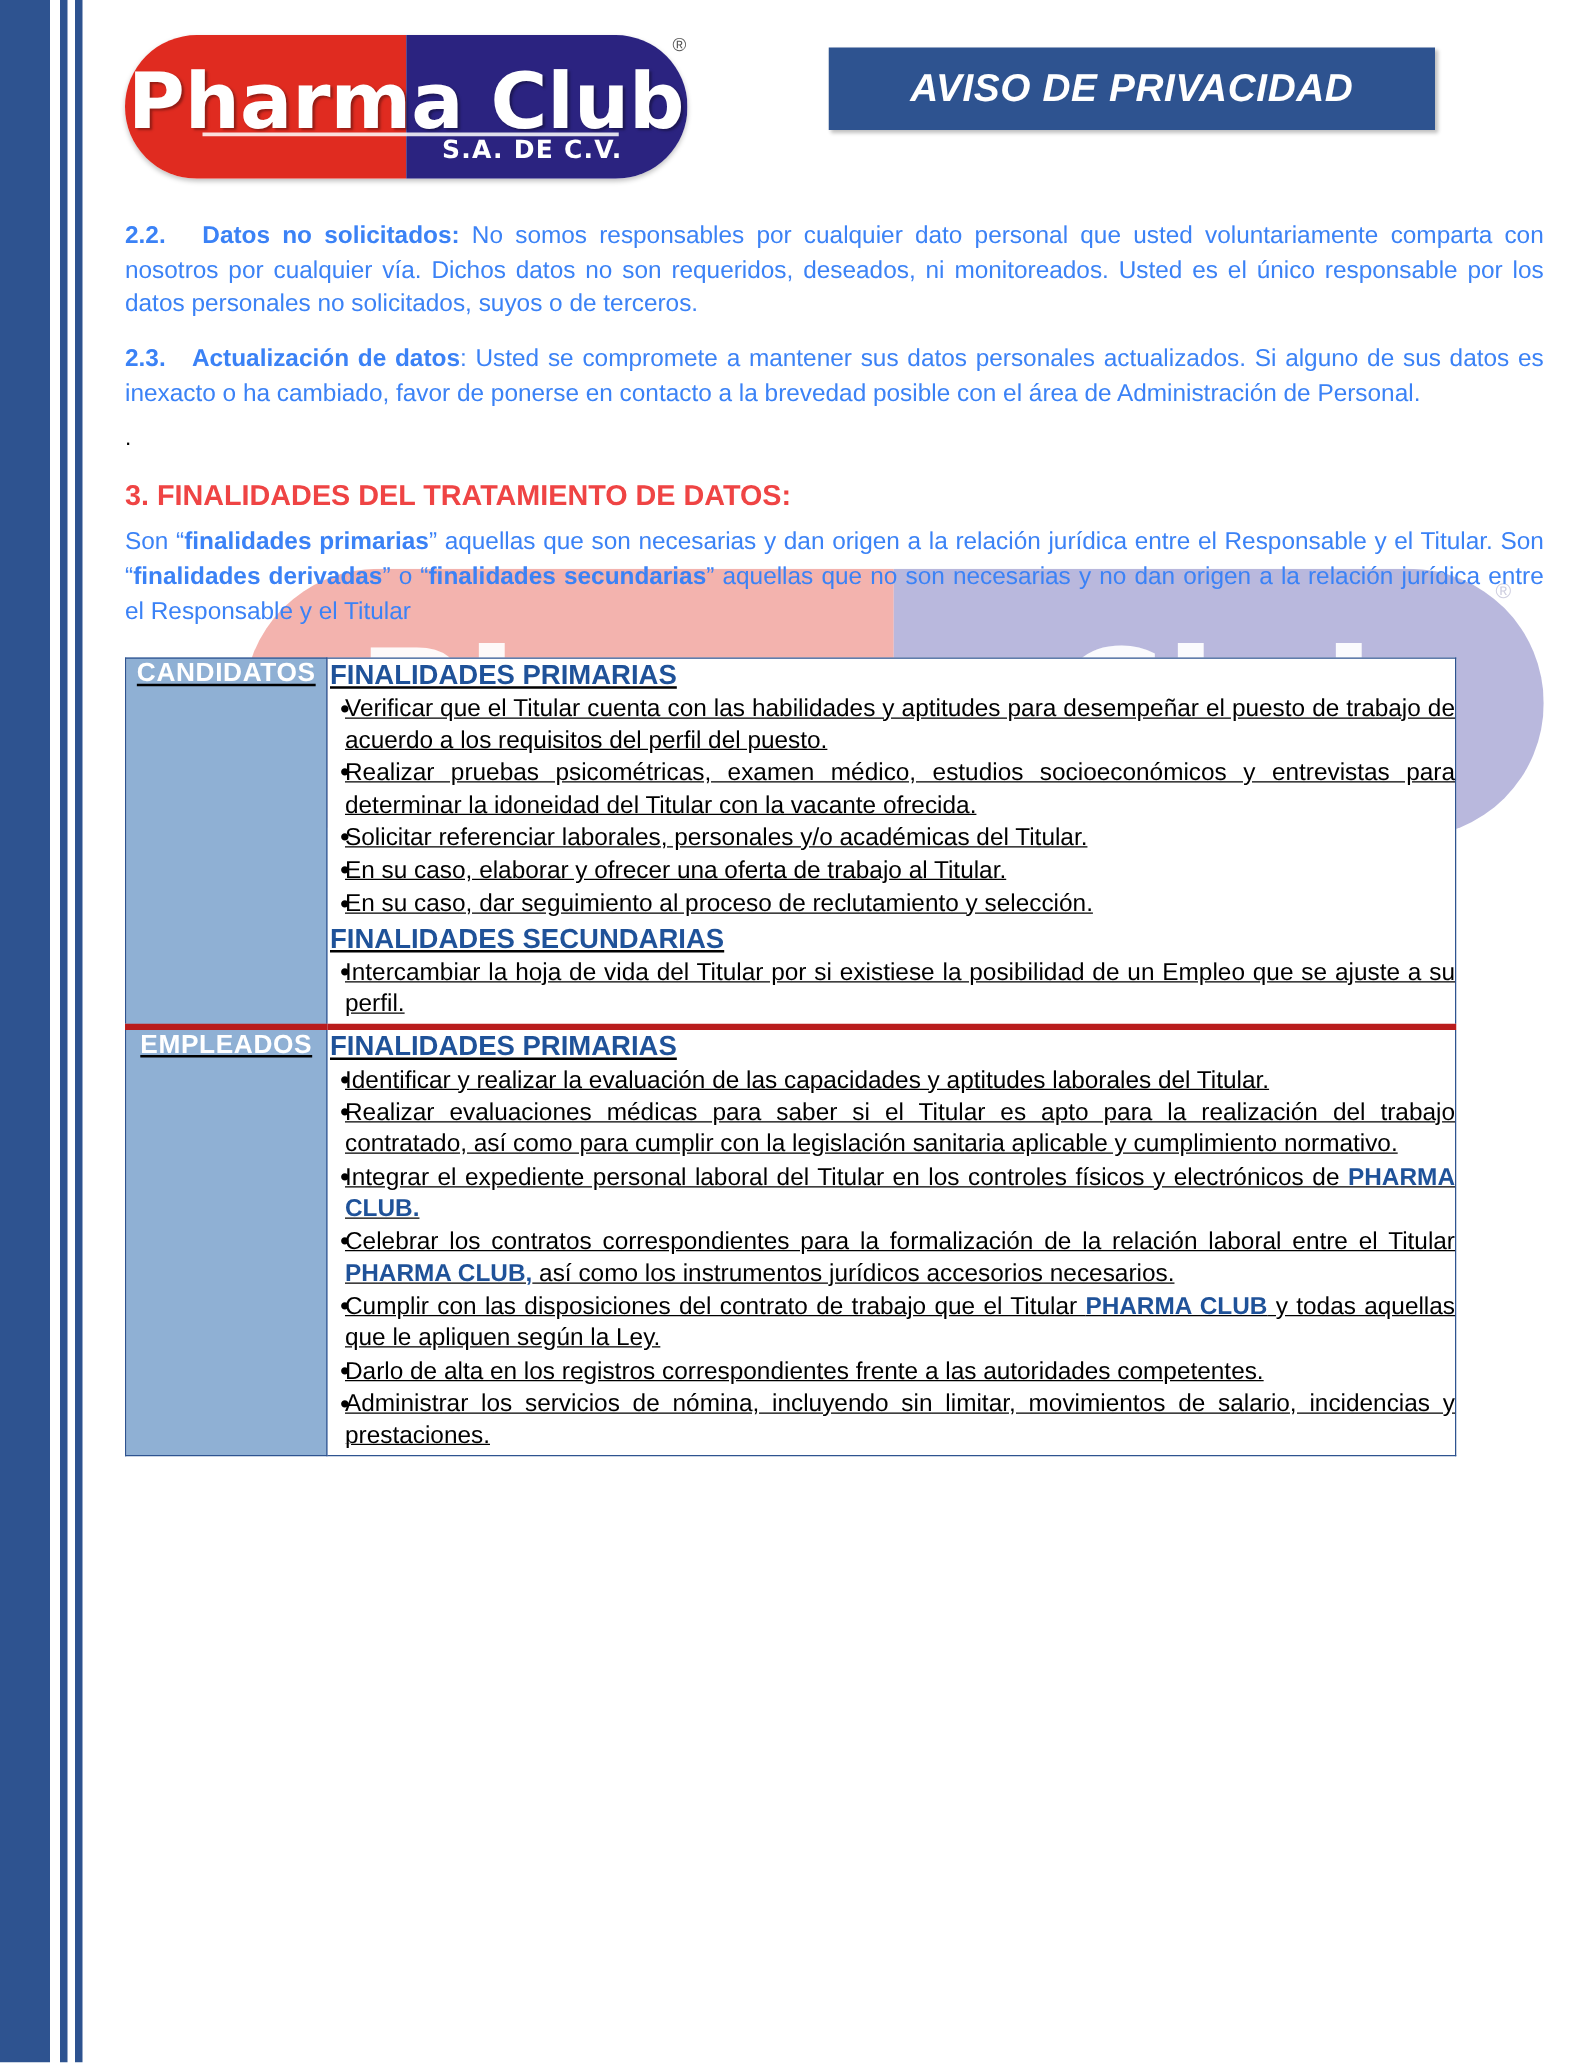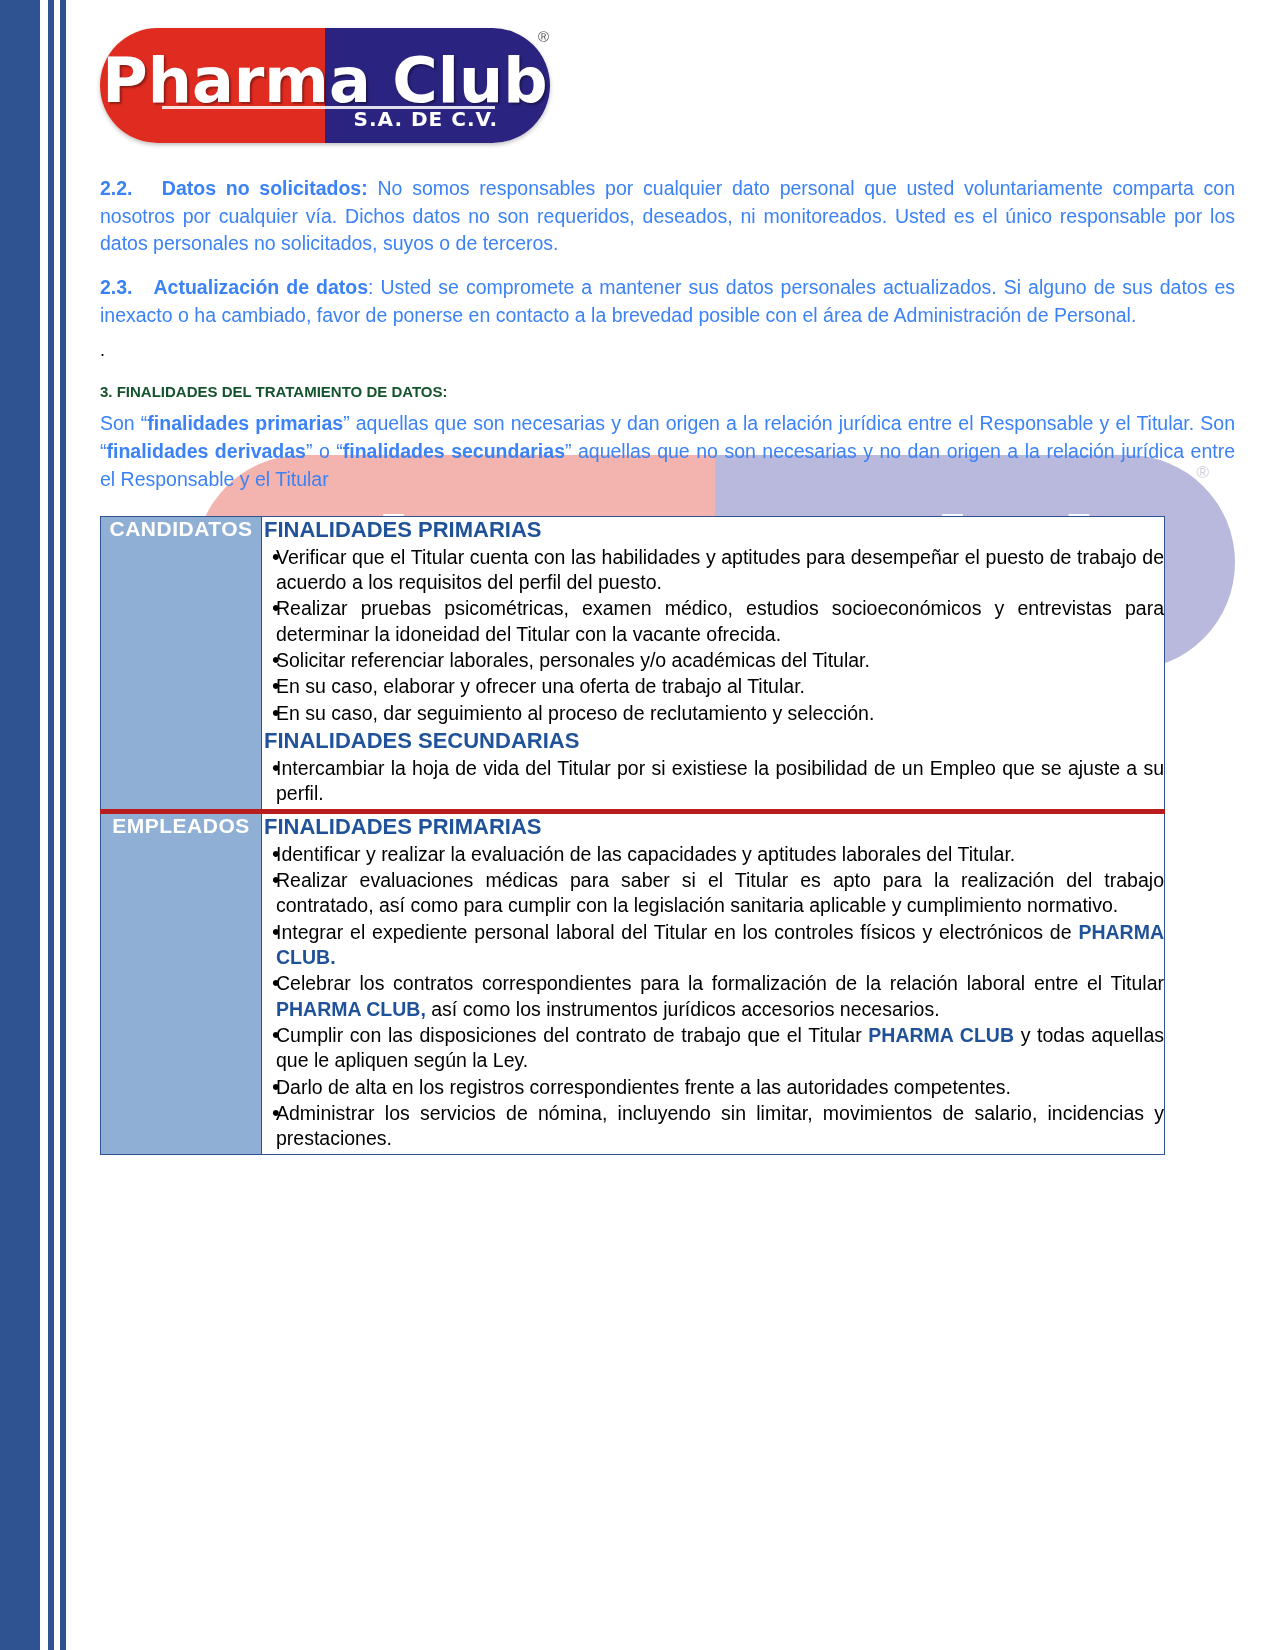--- a/index.html
+++ b/index.html
@@ -123,34 +123,35 @@
     font-size:19.5px;
     line-height:1.42;
     text-align:justify;
     color:#3b82f6;
   }
   p.para b{font-weight:bold;}
   .dot-line{font-size:18px;line-height:10px;margin:0 0 4px 0;color:#000;}
 
   h3.sec-head{
     margin:28px 0 10px 0;
-    font-size:15px;
+    font-size:23px;
     font-weight:bold;
-    color:#14532d;
+    color:#ef4444;
     letter-spacing:0px;
   }
 
   
   .fin-table{
     position:relative;z-index:2;
     margin:22px 0 0 0;
     width:1065px;
     border-collapse:collapse;
     table-layout:fixed;
     background:transparent;
+    text-decoration:underline;
   }
   .fin-table td{
     vertical-align:top;
     border:1px solid #2E5390;
     padding:0;
   }
   .cat-cell{
     width:160px;
     background:#8FB0D4;
     text-align:center;
@@ -221,20 +222,23 @@
 
     <div class="logo">
       <div class="logo-left"></div>
       <div class="logo-right"></div>
       <div class="logo-word">Pharma Club</div>
       <div class="logo-rule"></div>
       <div class="logo-sa">S.A. DE C.V.</div>
     </div>
     <div class="logo-reg">®</div>
 
+    <div class="title-bar">
+      <span>AVISO DE PRIVACIDAD</span>
+    </div>
   </div>
 
   <div class="body-area">
 
     <p class="para">
       <b>2.2.</b>&nbsp;&nbsp;&nbsp;<b>Datos no solicitados:</b><span> No somos responsables por cualquier dato personal que usted voluntariamente comparta con nosotros por cualquier vía. Dichos datos no son requeridos, deseados, ni monitoreados. Usted es el único responsable por los datos personales no solicitados, suyos o de terceros.</span>
     </p>
 
     <p class="para">
       <b>2.3.</b>&nbsp;&nbsp;&nbsp;<b>Actualización de datos</b><span>: Usted se compromete a mantener sus datos personales actualizados. Si alguno de sus datos es inexacto o ha cambiado, favor de ponerse en  contacto a la brevedad posible con el área de Administración de Personal.</span>

